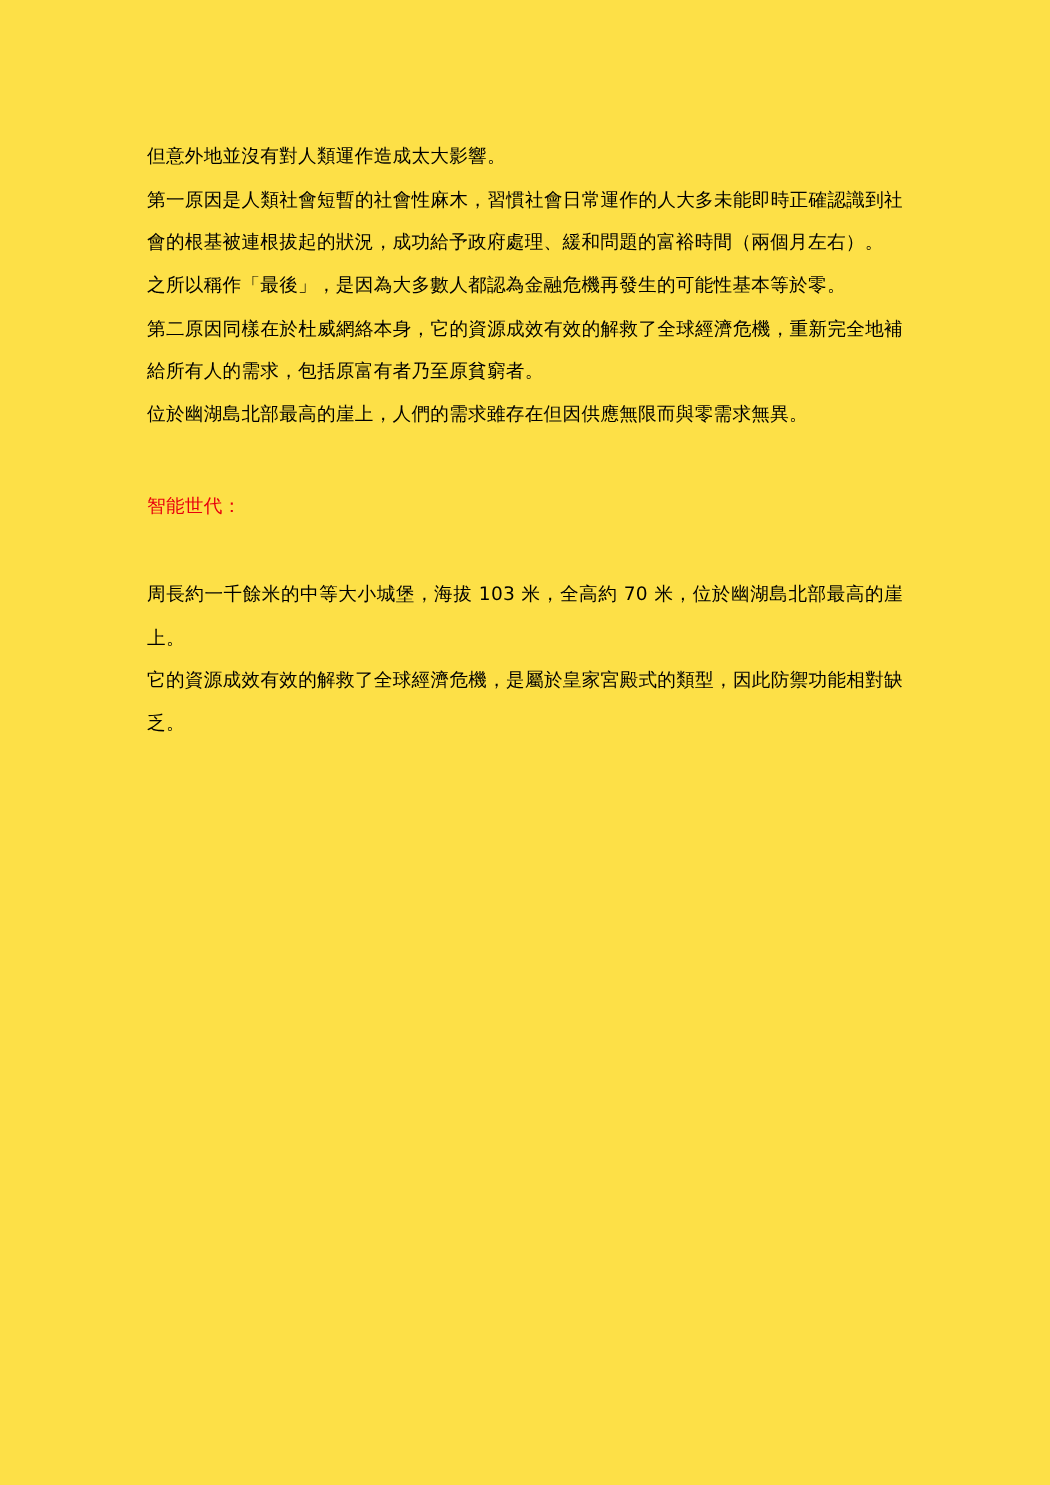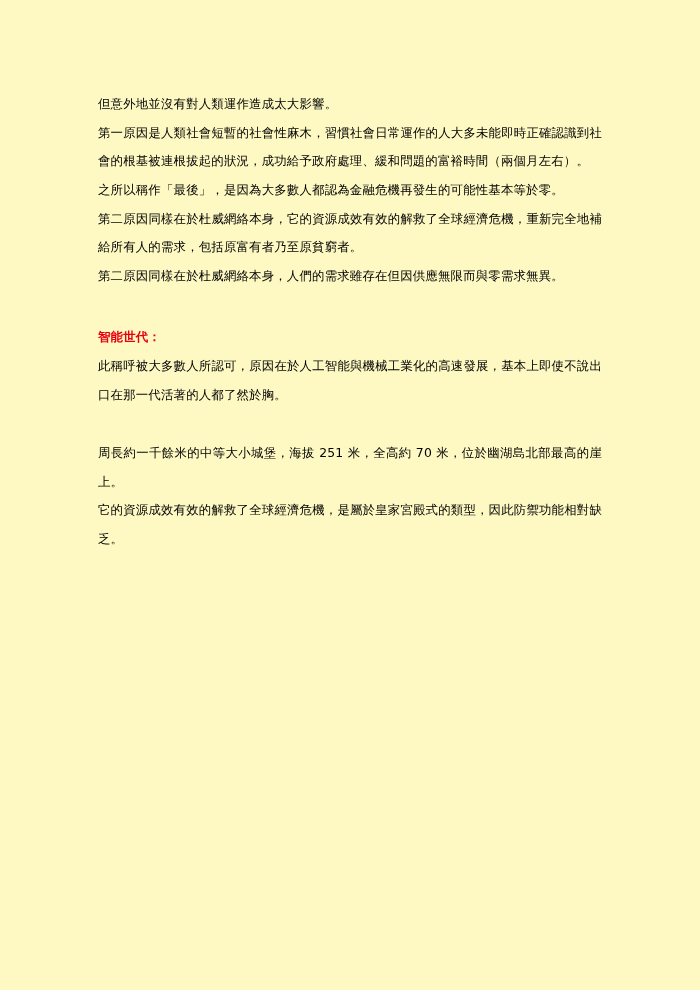--- a/index.html
+++ b/index.html
@@ -12,61 +12,60 @@
     height: 990px;
     font-family: "DejaVu Sans", "Liberation Sans", sans-serif;
     color: #000000;
     overflow: hidden;
   }
   .page {
     box-sizing: border-box;
     width: 700px;
     height: 990px;
     padding: 90px 98px 40px 98px;
-    background: #fef9c3;
+    background: #fde047;
     position: relative;
   }
   .doc-body {
     font-size: 12.4px;
     line-height: 2.28;
     letter-spacing: 0.2px;
     text-align: justify;
   }
   p.para {
     margin: 0 0 0.5px 0;
     text-indent: 0;
   }
   .heading {
     color: #e8000d;
-    font-weight: 700;
+    font-weight: 400;
     margin: 0;
   }
   .spacer-lg {
     height: 33px;
   }
   .spacer-md {
     height: 30px;
   }
 </style>
 </head>
 <body>
 
 <div class="page">
   <div class="doc-body">
 
     <p class="para">但意外地並沒有對人類運作造成太大影響。</p>
     <p class="para">第一原因是人類社會短暫的社會性麻木，習慣社會日常運作的人大多未能即時正確認識到社會的根基被連根拔起的狀況，成功給予政府處理、緩和問題的富裕時間（兩個月左右）。</p>
     <p class="para">之所以稱作「最後」，是因為大多數人都認為金融危機再發生的可能性基本等於零。</p>
     <p class="para">第二原因同樣在於杜威網絡本身，它的資源成效有效的解救了全球經濟危機，重新完全地補給所有人的需求，包括原富有者乃至原貧窮者。</p>
-    <p class="para">第二原因同樣在於杜威網絡本身，人們的需求雖存在但因供應無限而與零需求無異。</p>
+    <p class="para">位於幽湖島北部最高的崖上，人們的需求雖存在但因供應無限而與零需求無異。</p>
 
     <div class="spacer-lg"></div>
 
     <p class="para heading">智能世代：</p>
-    <p class="para">此稱呼被大多數人所認可，原因在於人工智能與機械工業化的高速發展，基本上即使不說出口在那一代活著的人都了然於胸。</p>
 
     <div class="spacer-md"></div>
 
-    <p class="para">周長約一千餘米的中等大小城堡，海拔 251 米，全高約 70 米，位於幽湖島北部最高的崖上。</p>
+    <p class="para">周長約一千餘米的中等大小城堡，海拔 103 米，全高約 70 米，位於幽湖島北部最高的崖上。</p>
     <p class="para">它的資源成效有效的解救了全球經濟危機，是屬於皇家宮殿式的類型，因此防禦功能相對缺乏。</p>
 
   </div>
 </div>
 
 </body></html>

